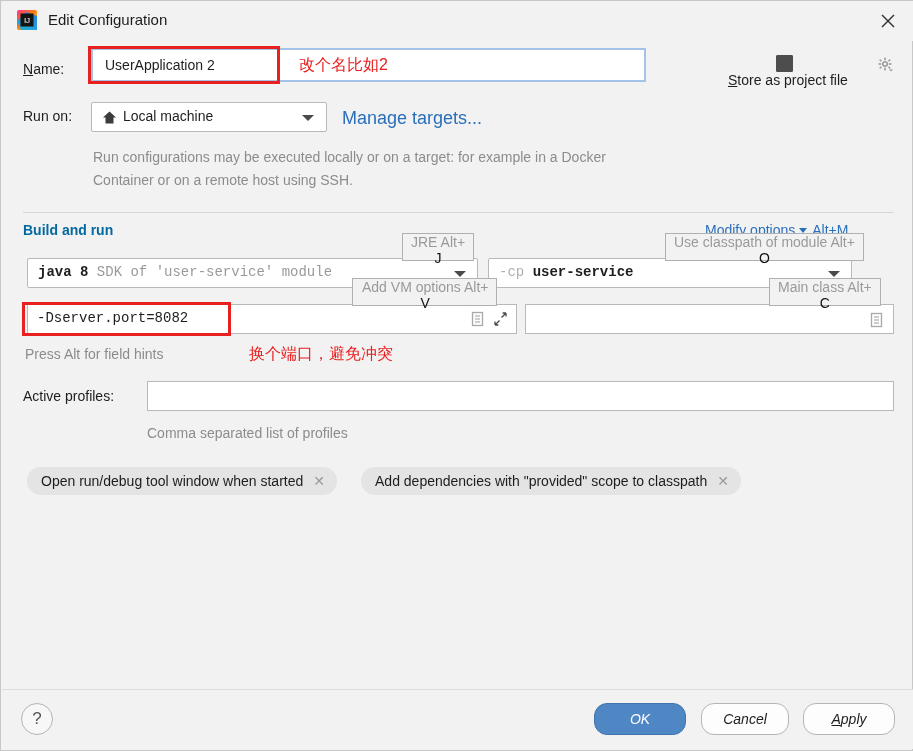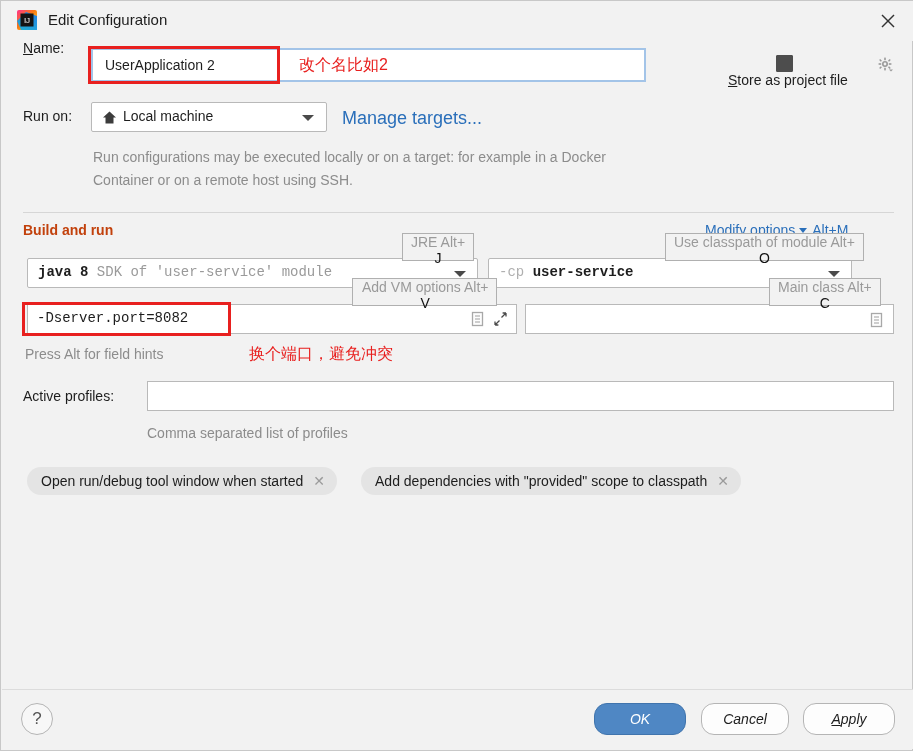--- a/index.html
+++ b/index.html
@@ -51,21 +51,21 @@
   }
   .close-btn svg { display:block; }
 
   
   .lbl {
     position: absolute;
     color: #1d1d1d;
     font-size: 14px;
     white-space: nowrap;
   }
-  .name-label { left: 22px; top: 39px; }
+  .name-label { left: 22px; top: 60px; }
   .name-field {
     position: absolute;
     left: 90px; top: 47px;
     width: 555px; height: 34px;
     background: #ffffff;
     border: 2px solid #a3c4e8;
     box-sizing: border-box;
   }
   .name-value {
     position: absolute;
@@ -157,21 +157,21 @@
     width: 871px; height: 1px;
     background: #d6d6d6;
   }
 
   
   .section-title {
     position: absolute;
     left: 22px; top: 221px;
     font-size: 14px;
     font-weight: bold;
-    color: #c2410c;
+    color: #0369a1;
   }
   .modify-link {
     position: absolute;
     left: 704px; top: 221px;
     color: #2a6fba;
     font-size: 14px;
     white-space: nowrap;
     cursor: pointer;
   }
   .modify-caret {

